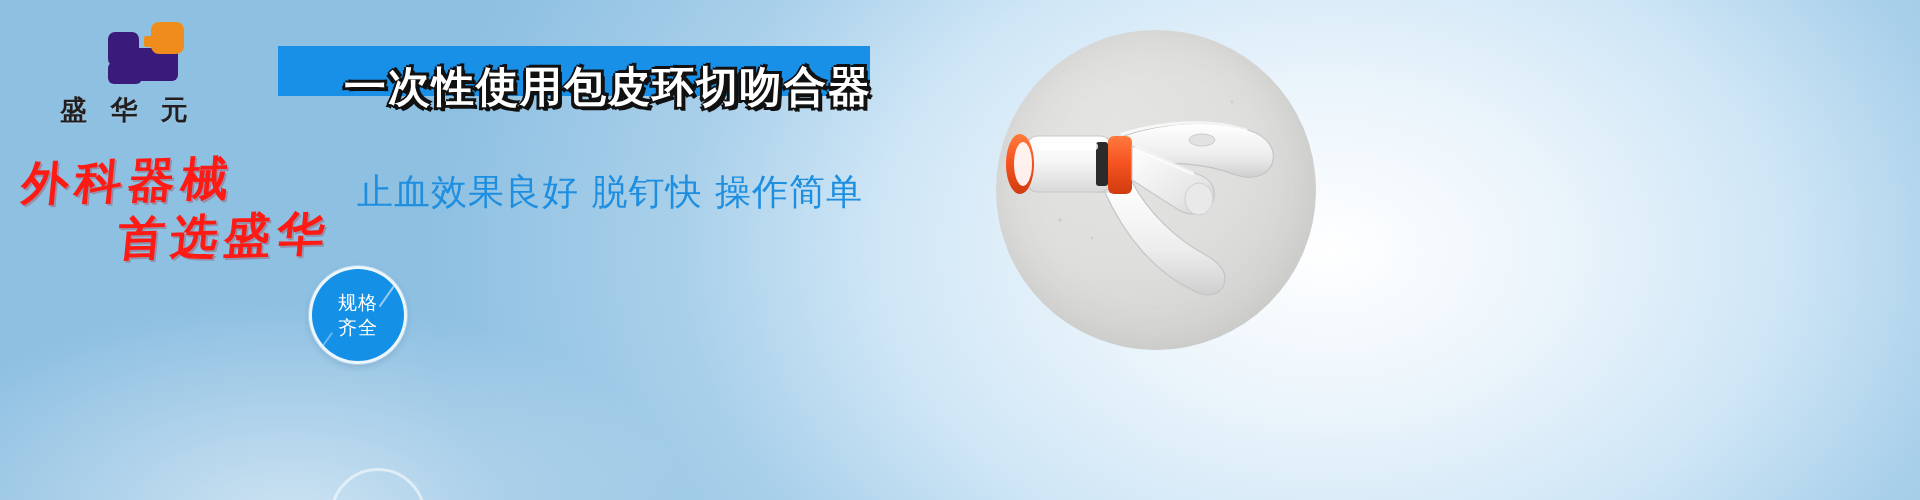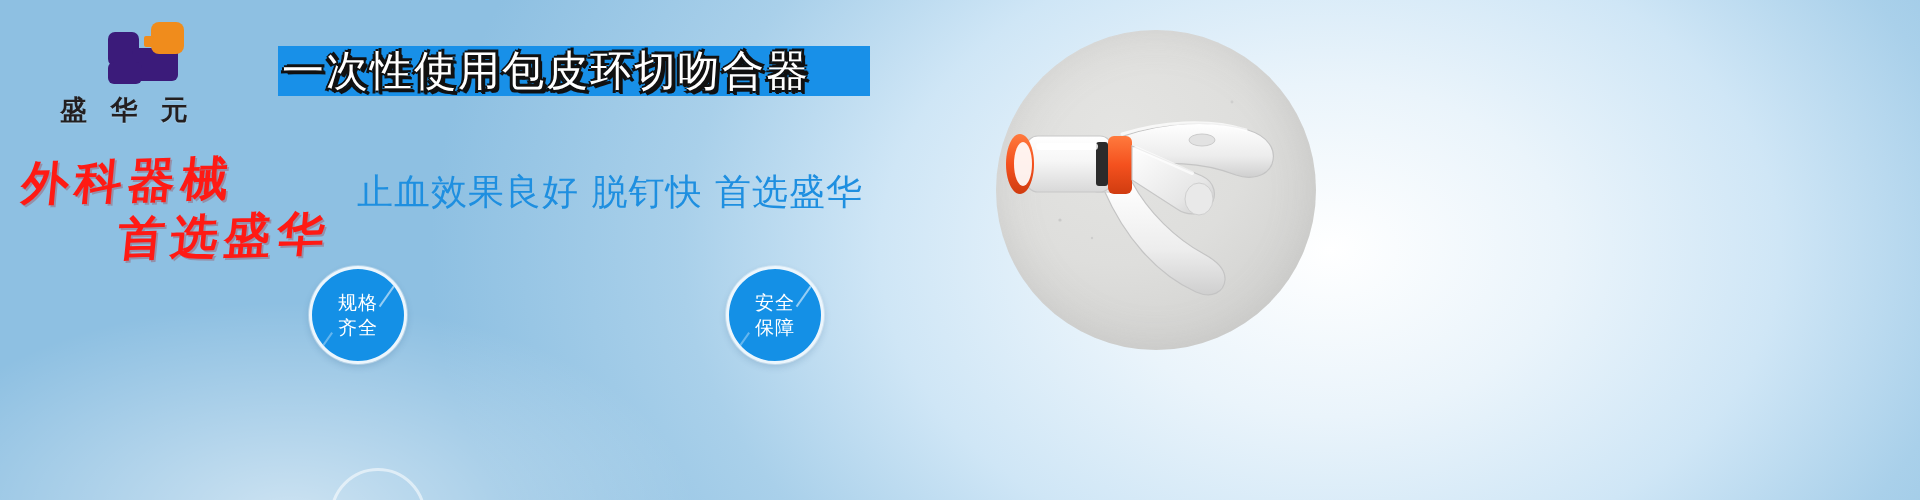--- a/index.html
+++ b/index.html
@@ -47,23 +47,23 @@
   }
   #calli1{left:22px;top:150px;}
   #calli2{left:118px;top:205px;}
 
   
   #title-bar{
     position:absolute;left:278px;top:46px;width:592px;height:50px;
     background:#1890e8;
   }
   #title-text{
-    position:absolute;left:282px;top:44px;width:590px;height:54px;
-    line-height:54px;text-align:left;
-    font-size:42px;font-weight:400;letter-spacing:2px;color:#ffffff;
+    position:absolute;left:282px;top:60px;width:590px;height:54px;
+    line-height:54px;text-align:right;
+    font-size:42px;font-weight:700;letter-spacing:2px;color:#ffffff;
     font-family:"DejaVu Sans","Liberation Sans",sans-serif;
     white-space:nowrap;
     text-shadow:
       3px 3px 0 #111111, 3px -3px 0 #111111, -3px 3px 0 #111111,
       2px 0 0 #111111, 0 2px 0 #111111, -2px 0 0 #111111, 0 -2px 0 #111111,
       4px 4px 0 #111111;
   }
 
   
   #subtitle{
@@ -131,35 +131,29 @@
     </div>
     <div class="logo-text">盛 华 元</div>
   </div>
 
   <div id="calli1" class="calli">外科器械</div>
   <div id="calli2" class="calli">首选盛华</div>
 
   <div id="title-bar"></div>
   <div id="title-text">一次性使用包皮环切吻合器</div>
 
-  <div id="subtitle">止血效果良好 脱钉快 首选盛华</div>
+  <div id="subtitle">止血效果良好 脱钉快 操作简单</div>
 
   <div id="badges">
     <div id="badge0" class="badge">
       <span class="slash"></span>
       <span class="slash2"></span>
       <span>规格</span>
       <span>齐全</span>
     </div>
-    <div id="badge3" class="badge">
-      <span class="slash"></span>
-      <span class="slash2"></span>
-      <span>安全</span>
-      <span>保障</span>
-    </div>
   </div>
 
   <div id="bottom-arc"></div>
 
   <div id="product">
     <svg width="320" height="320" viewBox="0 0 320 320">
       <defs>
         <linearGradient id="gBody" x1="0" y1="0" x2="0" y2="1">
           <stop offset="0%" stop-color="#ffffff"></stop>
           <stop offset="45%" stop-color="#f6f6f6"></stop>

